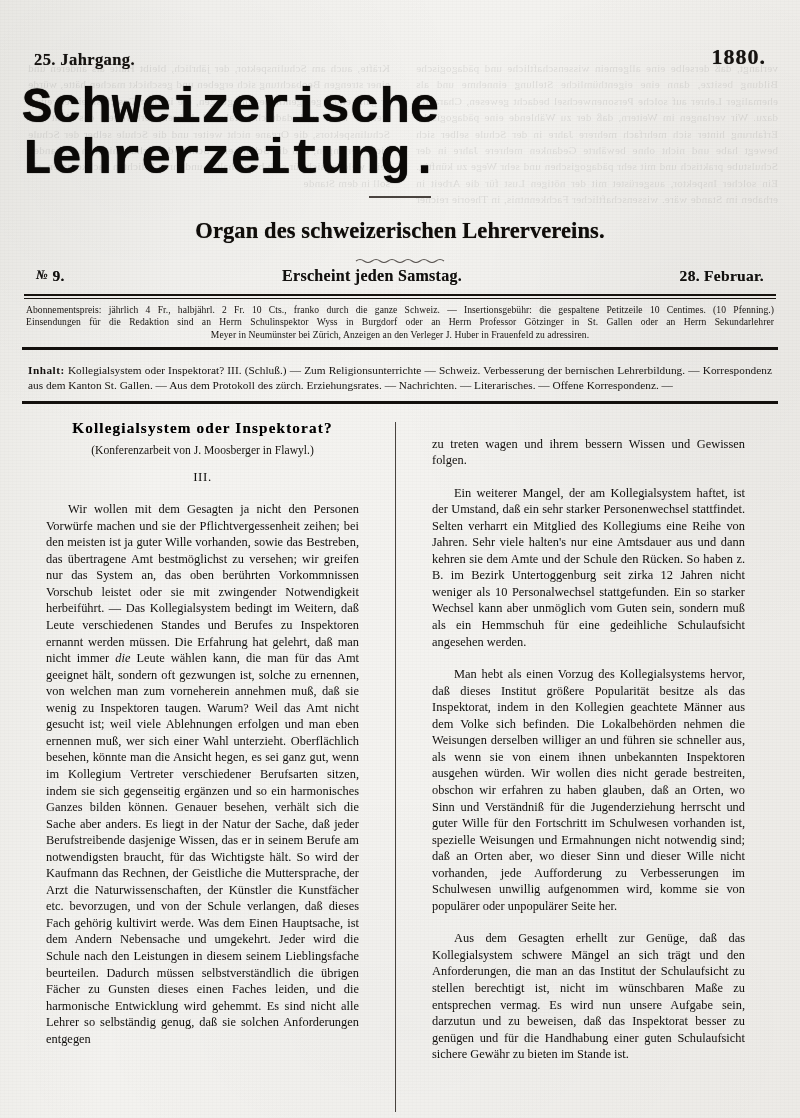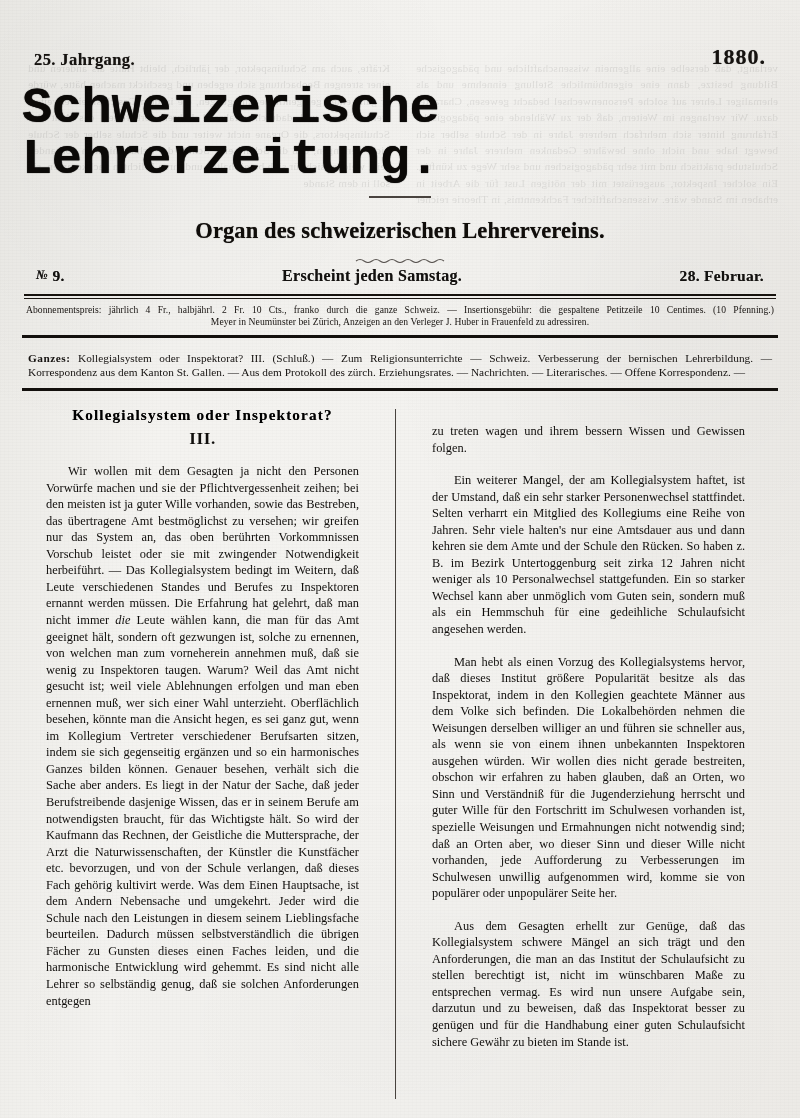--- a/index.html
+++ b/index.html
@@ -225,22 +225,22 @@
     text-shadow: 0 0 .6px rgba(0,0,0,.5);
   }
   .art-byline {
     text-align: center;
     font-size: 11.6px;
     margin-bottom: 9px;
     color: #161310;
   }
   .art-section {
     text-align: center;
-    font-weight: bold;
-    font-size: 17px;
+    font-weight: normal;
+    font-size: 13px;
     letter-spacing: .6px;
     margin-bottom: 6px;
   }
   p.body {
     margin: 16px;
     text-indent: 22px;
     hyphens: manual;
   }
   p.body + p.body { margin-top: 0; }
   .it { font-style: italic; }
@@ -291,36 +291,38 @@
     </div>
     <div class="issue-freq">Erscheint jeden Samstag.</div>
     <div class="issue-date">28. Februar.</div>
   </div>
 
   <hr class="hr-thick">
   <hr class="hr-thin">
 
   <div class="imprint">
     <span class="ln ln1">Abonnementspreis: jährlich 4 Fr., halbjährl. 2 Fr. 10 Cts., franko durch die ganze Schweiz. — Insertionsgebühr: die gespaltene Petitzeile 10 Centimes. (10 Pfenning.)</span>
+    <span class="ln ln2">Einsendungen für die Redaktion sind an Herrn Schulinspektor Wyss in Burgdorf oder an Herrn Professor Götzinger in St. Gallen oder an Herrn Sekundarlehrer</span>
     <span class="ln">Meyer in Neumünster bei Zürich, Anzeigen an den Verleger J. Huber in Frauenfeld zu adressiren.</span>
   </div>
 
   <hr class="hr-dbl-top">
 
   <div class="inhalt">
-    <b>Ganzes:</b>
+    <b>Inhalt:</b>
     <span>Kollegialsystem oder Inspektorat? III. (Schluß.) — Zum Religionsunterrichte — Schweiz. Verbesserung der bernischen Lehrerbildung. — Korrespondenz aus dem Kanton St. Gallen. — Aus dem Protokoll des zürch. Erziehungsrates. — Nachrichten. — Literarisches. — Offene Korrespondenz. —</span>
   </div>
 
   <hr class="hr-dbl-bottom">
 
   <div class="columns">
 
     <div class="col col-left">
       <div class="art-title">Kollegialsystem oder Inspektorat?</div>
+      <div class="art-byline">(Konferenzarbeit von J. Moosberger in Flawyl.)</div>
       <div class="art-section">III.</div>
       <p class="body">Wir wollen mit dem Gesagten ja nicht den Personen Vorwürfe machen und sie der Pflichtvergessenheit zeihen; bei den meisten ist ja guter Wille vorhanden, sowie das Bestreben, das übertragene Amt bestmöglichst zu versehen; wir greifen nur das System an, das oben berührten Vorkommnissen Vorschub leistet oder sie mit zwingender Notwendigkeit herbeiführt. — Das Kollegialsystem bedingt im Weitern, daß Leute verschiedenen Standes und Berufes zu Inspektoren ernannt werden müssen. Die Erfahrung hat gelehrt, daß man nicht immer <span class="it">die</span> Leute wählen kann, die man für das Amt geeignet hält, sondern oft gezwungen ist, solche zu ernennen, von welchen man zum vorneherein annehmen muß, daß sie wenig zu Inspektoren taugen. Warum? Weil das Amt nicht gesucht ist; weil viele Ablehnungen erfolgen und man eben ernennen muß, wer sich einer Wahl unterzieht. Oberflächlich besehen, könnte man die Ansicht hegen, es sei ganz gut, wenn im Kollegium Vertreter verschiedener Berufsarten sitzen, indem sie sich gegenseitig ergänzen und so ein harmonisches Ganzes bilden können. Genauer besehen, verhält sich die Sache aber anders. Es liegt in der Natur der Sache, daß jeder Berufstreibende dasjenige Wissen, das er in seinem Berufe am notwendigsten braucht, für das Wichtigste hält. So wird der Kaufmann das Rechnen, der Geistliche die Muttersprache, der Arzt die Naturwissenschaften, der Künstler die Kunstfächer etc. bevorzugen, und von der Schule verlangen, daß dieses Fach gehörig kultivirt werde. Was dem Einen Hauptsache, ist dem Andern Nebensache und umgekehrt. Jeder wird die Schule nach den Leistungen in diesem seinem Lieblingsfache beurteilen. Dadurch müssen selbstverständlich die übrigen Fächer zu Gunsten dieses einen Faches leiden, und die harmonische Entwicklung wird gehemmt. Es sind nicht alle Lehrer so selbständig genug, daß sie solchen Anforderungen entgegen</p>
     </div>
 
     <div class="col-divider"></div>
 
     <div class="col col-right">
       <p class="body" style="text-indent:0">zu treten wagen und ihrem bessern Wissen und Gewissen folgen.</p>
       <p class="body">Ein weiterer Mangel, der am Kollegialsystem haftet, ist der Umstand, daß ein sehr starker Personenwechsel stattfindet. Selten verharrt ein Mitglied des Kollegiums eine Reihe von Jahren. Sehr viele halten's nur eine Amtsdauer aus und dann kehren sie dem Amte und der Schule den Rücken. So haben z. B. im Bezirk Untertoggenburg seit zirka 12 Jahren nicht weniger als 10 Personalwechsel stattgefunden. Ein so starker Wechsel kann aber unmöglich vom Guten sein, sondern muß als ein Hemmschuh für eine gedeihliche Schulaufsicht angesehen werden.</p>
       <p class="body">Man hebt als einen Vorzug des Kollegialsystems hervor, daß dieses Institut größere Popularität besitze als das Inspektorat, indem in den Kollegien geachtete Männer aus dem Volke sich befinden. Die Lokalbehörden nehmen die Weisungen derselben williger an und führen sie schneller aus, als wenn sie von einem ihnen unbekannten Inspektoren ausgehen würden. Wir wollen dies nicht gerade bestreiten, obschon wir erfahren zu haben glauben, daß an Orten, wo Sinn und Verständniß für die Jugenderziehung herrscht und guter Wille für den Fortschritt im Schulwesen vorhanden ist, spezielle Weisungen und Ermahnungen nicht notwendig sind; daß an Orten aber, wo dieser Sinn und dieser Wille nicht vorhanden, jede Aufforderung zu Verbesserungen im Schulwesen unwillig aufgenommen wird, komme sie von populärer oder unpopulärer Seite her.</p>

